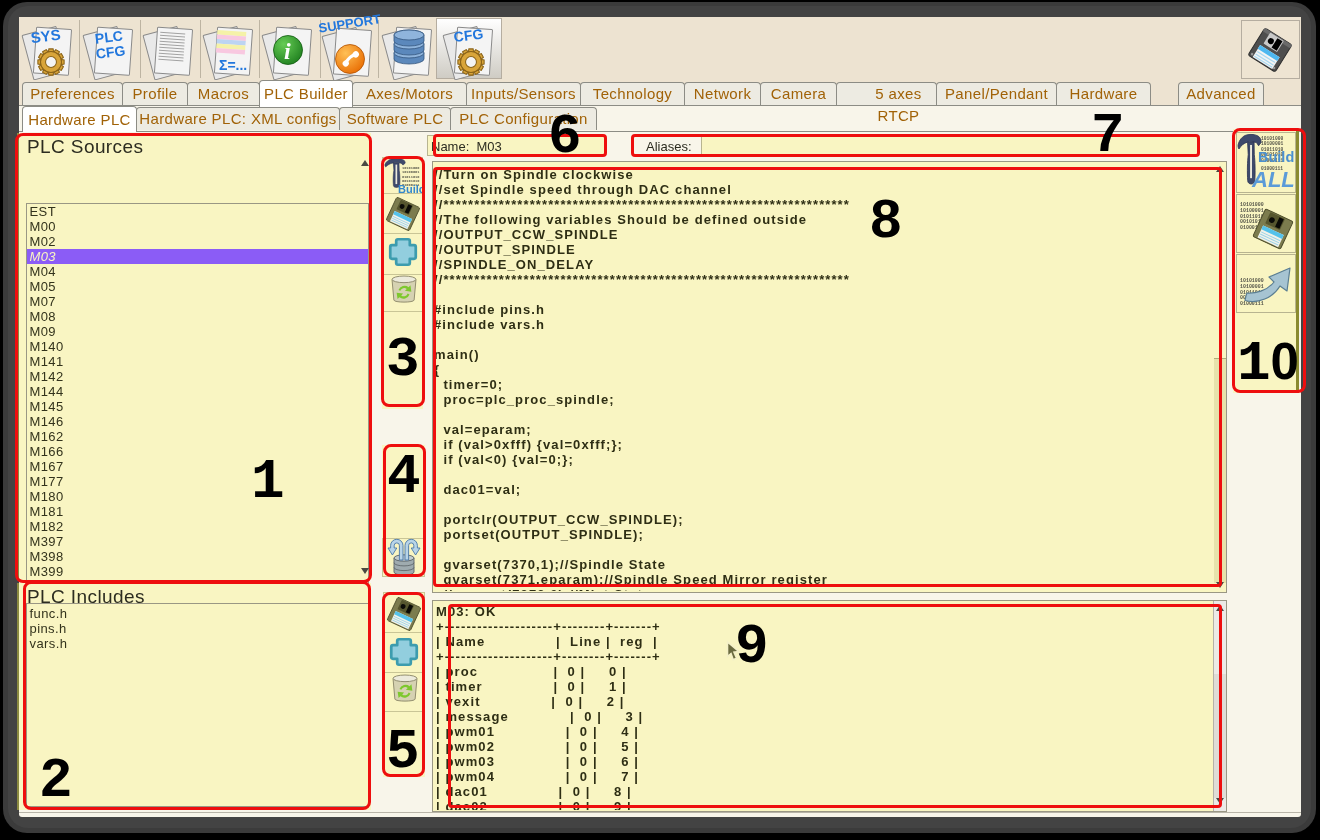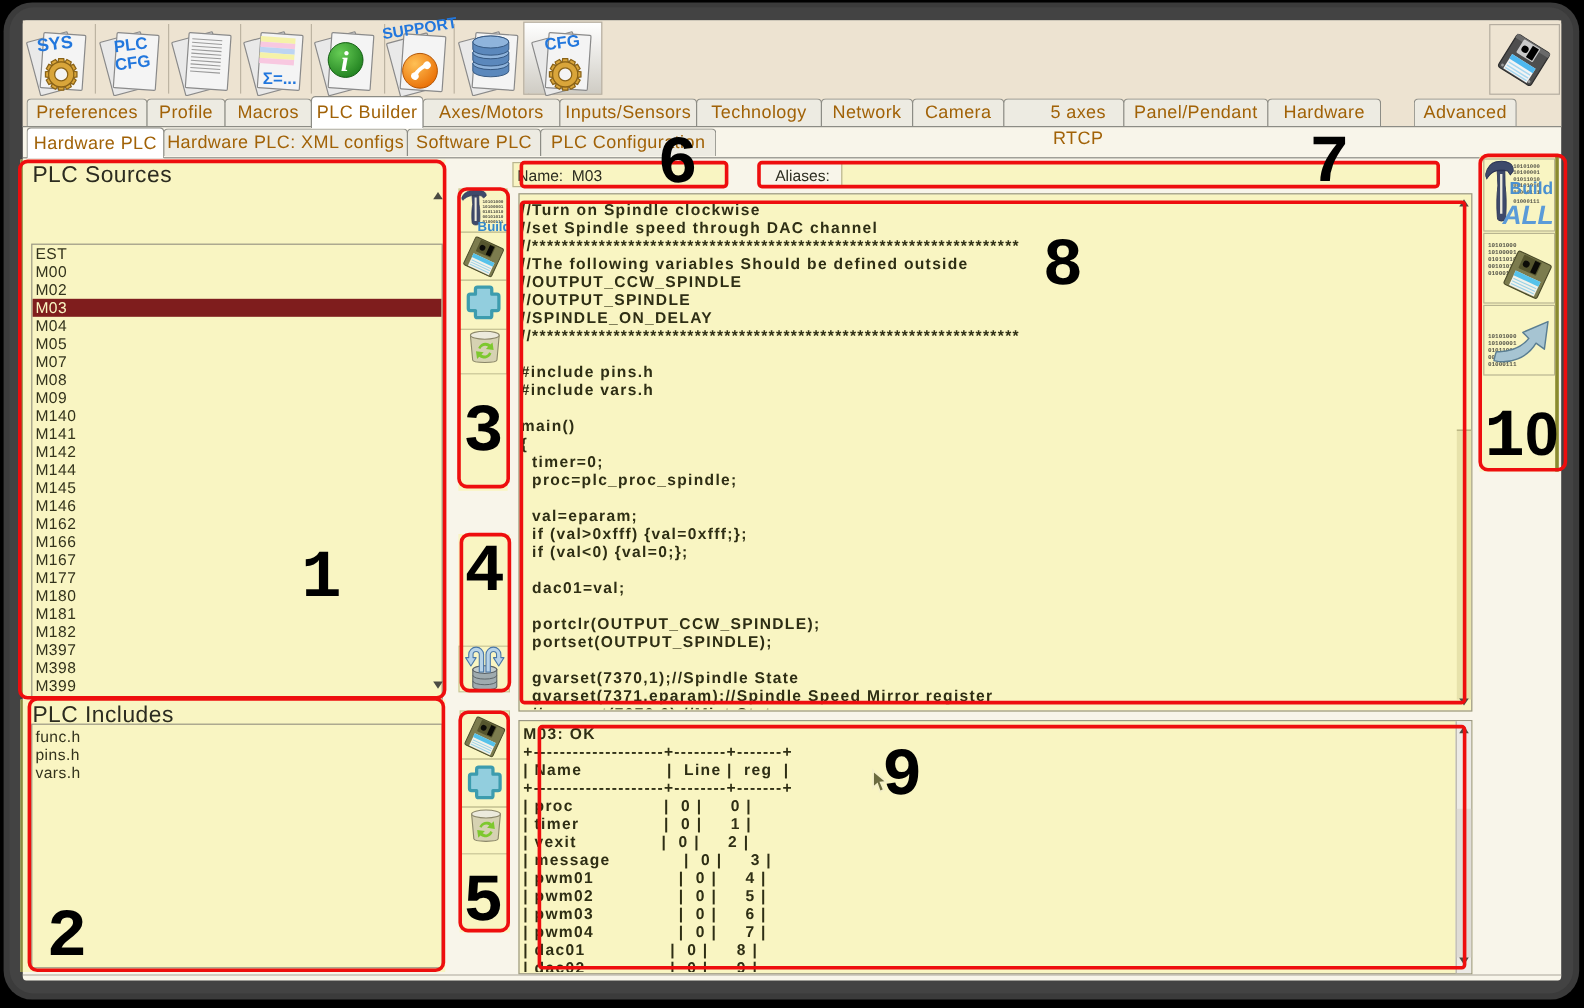--- a/index.html
+++ b/index.html
@@ -13,21 +13,21 @@
   .tsep{position:absolute;top:20px;height:58px;width:1px;background:#bdb4a2;}
   
   .tab{position:absolute;box-sizing:border-box;background:#edebe2;border:1px solid #8c8c85;border-bottom:none;border-top-left-radius:4px;border-top-right-radius:4px;font-size:15px;letter-spacing:0.35px;color:#a16207;text-align:center;}
   .tab.sel{background:#ffffff;z-index:3;}
   .tabline{position:absolute;background:#8c8c85;height:1px;}
   
   .ypanel{position:absolute;background:#f9f5c2;box-sizing:border-box;}
   .glabel{position:absolute;font-size:19px;letter-spacing:0.4px;color:#2c2c20;}
   .list{position:absolute;background:#f9f5c2;box-sizing:border-box;border:1px solid #9a9784;font-size:13px;letter-spacing:0.4px;color:#33331c;}
   .li{height:15px;line-height:15px;padding-left:2.5px;white-space:pre;}
-  .li.sel{background:#7f1d1d;color:#f9f5c2;}
+  .li.sel{background:#8b5cf6;color:#f9f5c2;font-style:italic;}
   .codetext{position:absolute;font-weight:bold;font-size:13px;line-height:15px;color:#2e2e14;white-space:pre;font-family:"Liberation Sans",sans-serif;letter-spacing:1.1px;}
   .btn{position:absolute;box-sizing:border-box;border:1px solid #c9c596;}
   .arrowup{width:0;height:0;border-left:4.5px solid transparent;border-right:4.5px solid transparent;border-bottom:6.5px solid #4a4a42;position:absolute;}
   .arrowdn{width:0;height:0;border-left:4.5px solid transparent;border-right:4.5px solid transparent;border-top:6.5px solid #4a4a42;position:absolute;}
   
   .ann{position:absolute;box-sizing:border-box;border:3px solid #ee0e0e;border-radius:8px;z-index:20;}
   .num{position:absolute;z-index:21;color:#000;font-weight:bold;font-family:"Liberation Mono",monospace;line-height:1;}
 </style>
 </head>
 <body>

